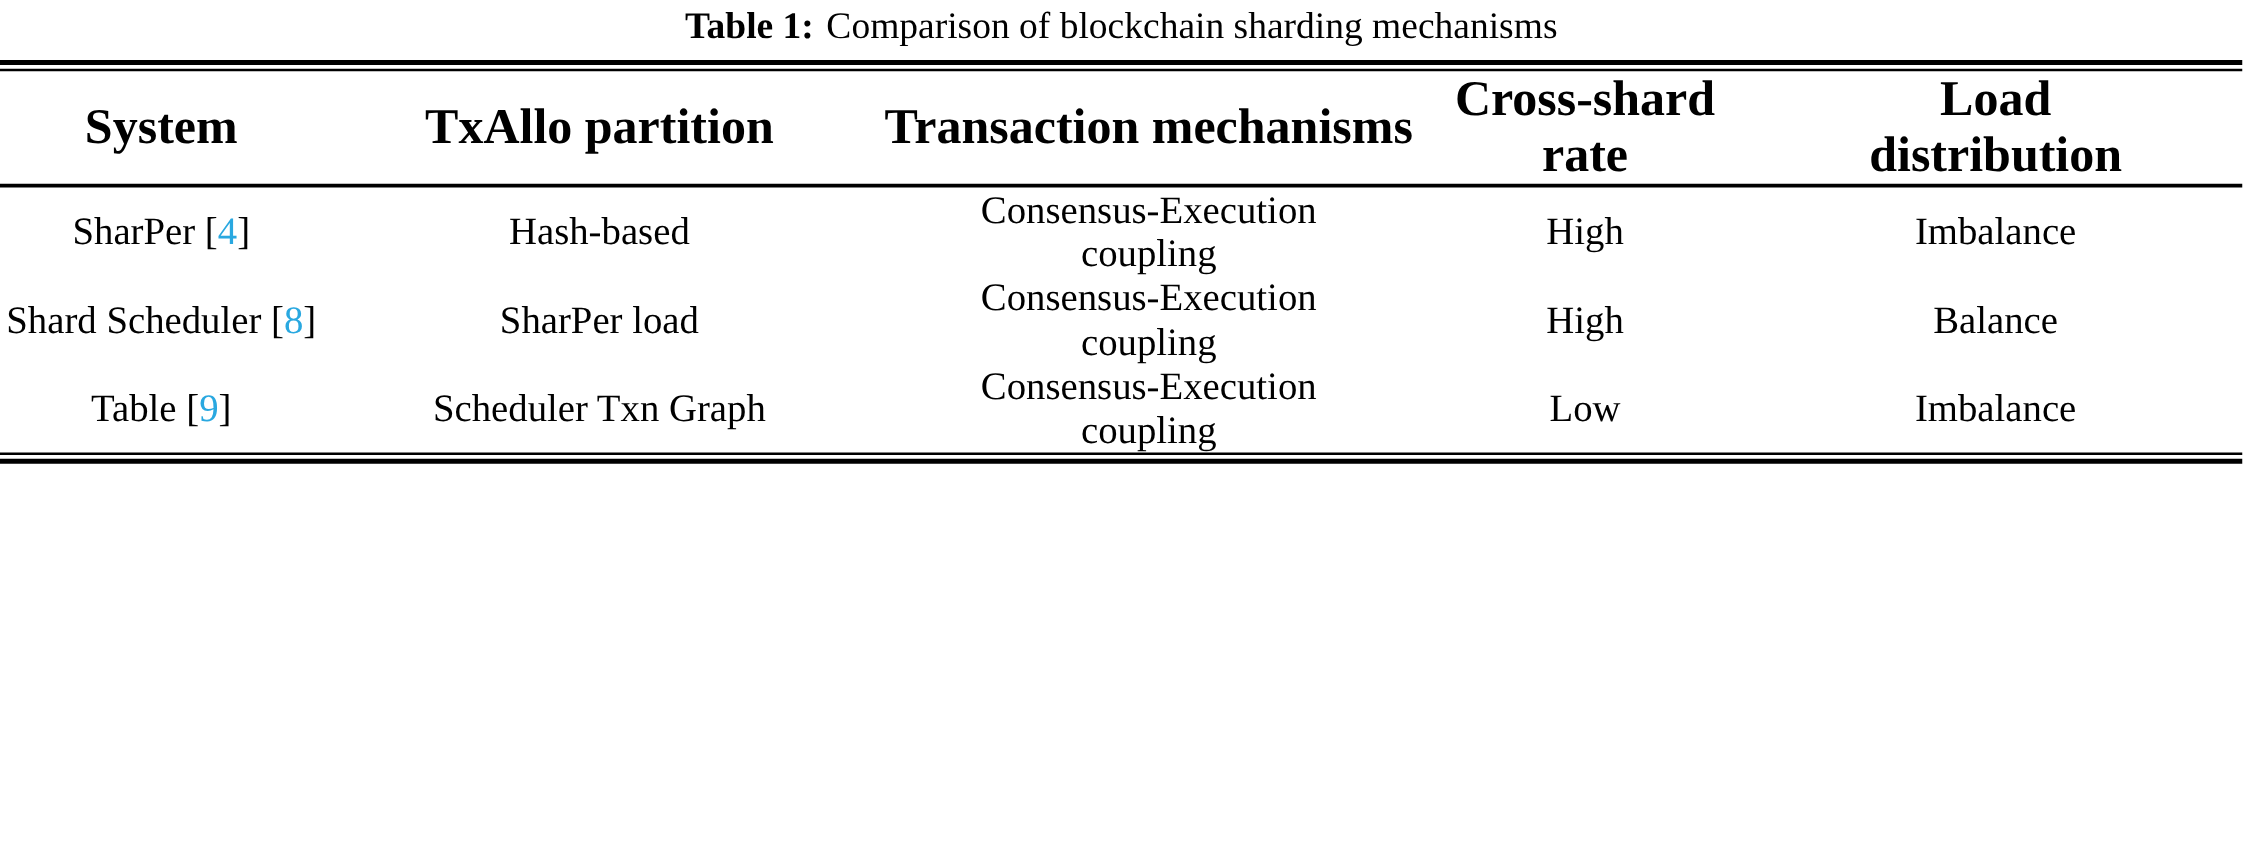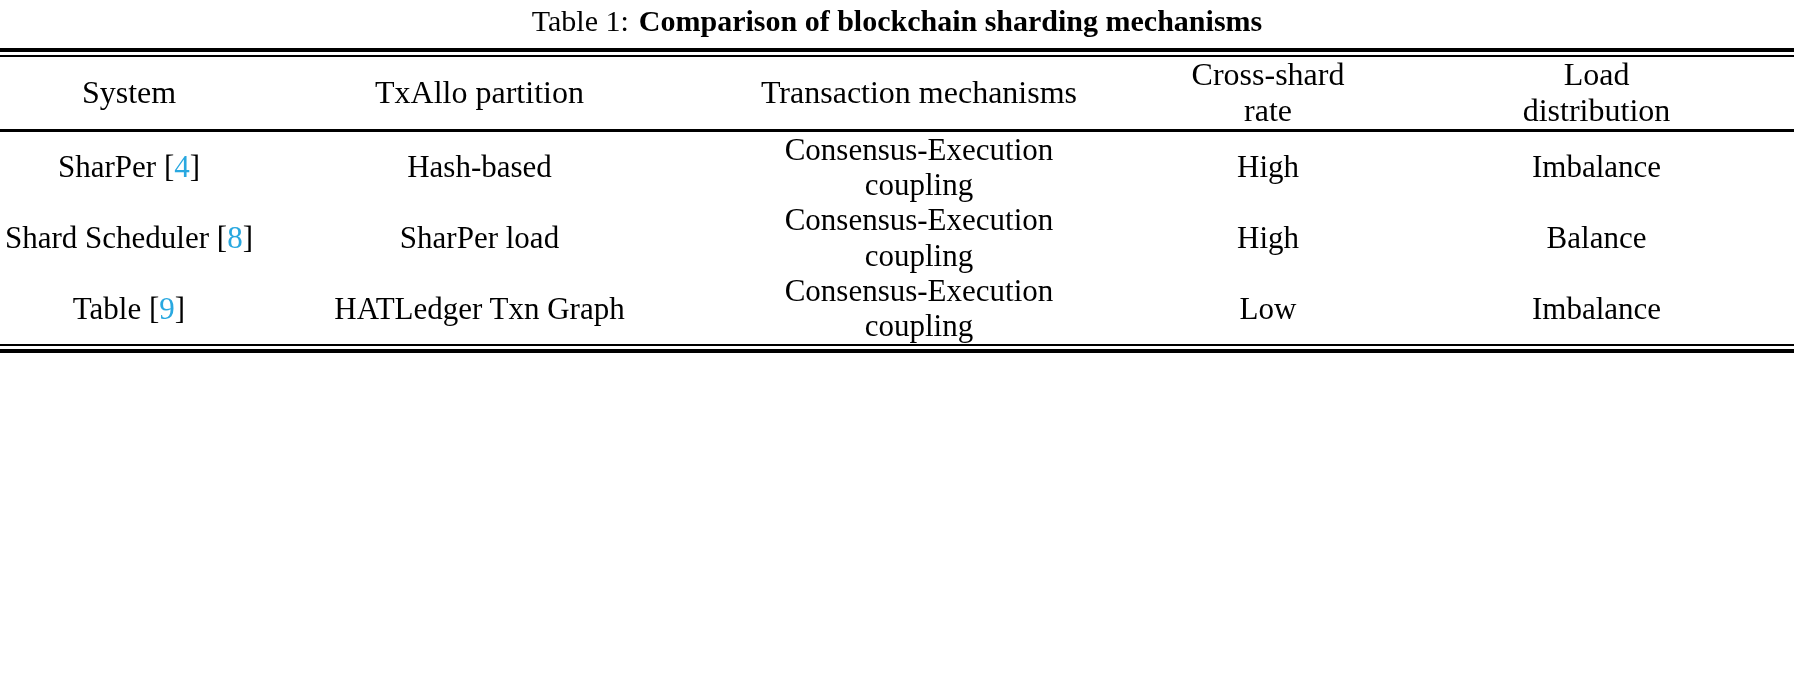--- a/index.html
+++ b/index.html
@@ -24,24 +24,24 @@
   
   .caption {
     text-align: center;
     font-size: 30px;
     line-height: 1;
     padding-top: 6px;
     padding-bottom: 12px;
     white-space: nowrap;
   }
   .caption .cap-label {
-    font-weight: normal;
+    font-weight: bold;
   }
   .caption .cap-text {
-    font-weight: bold;
+    font-weight: normal;
     margin-left: 10px;
     margin-top: 12px;
   }
 
   
   .rule-top {
     border-top: 4px solid #000;
     border-bottom: 2px solid #000;
     height: 3px;
     box-sizing: content-box;
@@ -64,22 +64,22 @@
     table-layout: fixed;
     font-size: 31px;
   }
   table.tbl th, table.tbl td {
     text-align: center;
     vertical-align: middle;
     padding: 0;
     border: 0;
   }
   th.hcell {
-    font-weight: normal;
-    font-size: 32px;
+    font-weight: bold;
+    font-size: 40px;
     line-height: 1.12;
     padding: 17px 4px 15px 4px;
   }
   td.cell {
     font-weight: normal;
     line-height: 1.14;
     padding: 11px 4px 11px 4px;
   }
   td.cell.b {
     font-weight: normal;
@@ -171,21 +171,21 @@
         <td class="cell">
           <span class="twoline">Consensus-Execution</span>
           <span class="twoline">coupling</span>
         </td>
         <td class="cell b">High</td>
         <td class="cell b">Balance</td>
       </tr>
 
       <tr>
         <td class="cell"><span>Table</span> <span class="brk">[</span><span class="cite">9</span><span class="brk">]</span></td>
-        <td class="cell">HATLedger Txn Graph</td>
+        <td class="cell">Scheduler Txn Graph</td>
         <td class="cell">
           <span class="twoline">Consensus-Execution</span>
           <span class="twoline">coupling</span>
         </td>
         <td class="cell b">Low</td>
         <td class="cell b">Imbalance</td>
       </tr>
 
 
     </tbody>

